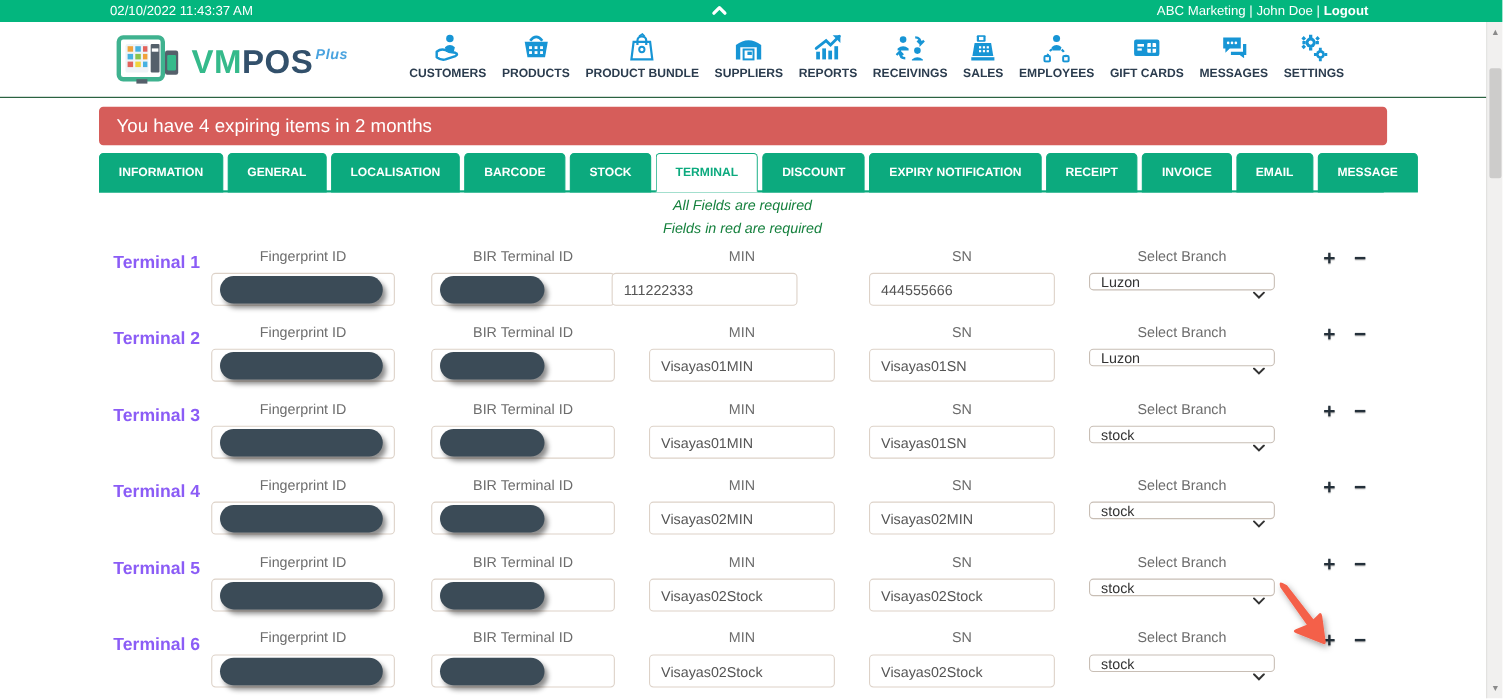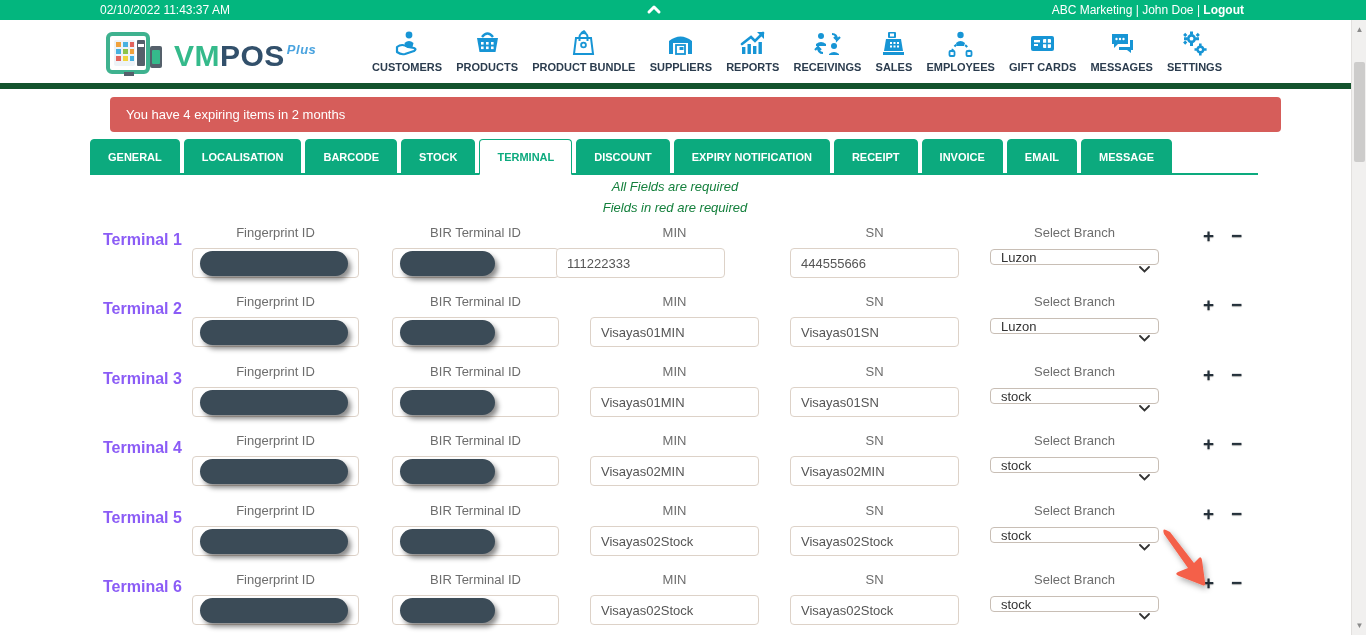--- a/index.html
+++ b/index.html
@@ -14,33 +14,33 @@
   .topbar .userbox b { font-weight:bold; }
 
   
   .scrollbar { position:absolute; right:0; top:20px; width:15px; height:615px; background:#f1f0ef; border-left:1px solid #e2e0de; }
   .scrollbar .arrow { position:absolute; left:0; width:15px; height:15px; color:#8a8a8a; font-size:8px; text-align:center; line-height:15px; }
   .scrollbar .arrow.up { top:2px; }
   .scrollbar .arrow.down { bottom:2px; }
   .scrollbar .thumb { position:absolute; left:2px; top:42px; width:11px; height:100px; background:#cdcccb; border-radius:2px; }
 
   
-  .header { position:absolute; left:0; top:20px; width:1351px; height:69px; background:#fff; border-bottom:6px solid #14532d; }
+  .header { position:absolute; left:0; top:20px; width:1351px; height:69px; background:#fff; border-bottom:1px solid #14532d; }
   .logo { position:absolute; left:104px; top:10px; display:flex; align-items:center; }
   .logo .logotext { font-size:30px; font-weight:bold; letter-spacing:0.5px; margin-left:8px; }
   .logo .vm { color:#35ba8b; }
   .logo .pos { color:#32506b; }
   .logo .plus { color:#4aa3df; font-size:13px; font-style:italic; font-weight:bold; position:relative; top:-12px; margin-left:2px; }
   .nav { position:absolute; left:372px; top:8px; width:850px; height:56px; display:flex; justify-content:space-between; }
   .navitem { display:flex; flex-direction:column; align-items:center; justify-content:flex-start; cursor:pointer; }
   .navitem .icn { height:30px; display:flex; align-items:center; }
   .navitem .lbl { font-size:11px; font-weight:bold; color:#2b3c4e; margin-top:3px; white-space:nowrap; }
 
   
-  .banner { position:absolute; left:90px; top:97px; width:1171px; height:35px; background:#d65d5a; border-radius:4px; color:#fff; font-size:13px; line-height:35px; padding-left:16px;margin-left:20px; }
+  .banner { position:absolute; left:90px; top:97px; width:1171px; height:35px; background:#d65d5a; border-radius:4px; color:#fff; font-size:17px; line-height:35px; padding-left:16px; }
 
   
   .tabs { position:absolute; left:90px; top:139px; height:36px; display:flex; gap:4px; }
   .tab { height:36px; background:#0caa7e; color:#fff; font-size:11px; font-weight:bold; padding:0 17px; display:flex; align-items:center; border-radius:4px 4px 0 0; cursor:pointer; white-space:nowrap; border:1px solid #0caa7e; }
   .tab.active { background:#fff; color:#0caa7e; border:1px solid #0caa7e; border-bottom:1px solid #fff; position:relative; z-index:2; }
   .tabline { position:absolute; left:90px; top:173px; width:1168px; height:2px; background:#0caa7e; z-index:1; }
 
   
   .note { position:absolute; left:90px; width:1170px; text-align:center; font-size:13px; font-style:italic; color:#15803d; }
   .note1 { top:179px; }
@@ -258,20 +258,21 @@
       </div>
     </div>
 </div>
 
 <div class="banner">
   <span>You have 4 expiring items in 2 months</span>
 </div>
 
 <div class="tabline"></div>
 <div class="tabs" id="tabs">
+    <div class="tab">INFORMATION</div>
     <div class="tab">GENERAL</div>
     <div class="tab">LOCALISATION</div>
     <div class="tab">BARCODE</div>
     <div class="tab">STOCK</div>
     <div class="tab active">TERMINAL</div>
     <div class="tab">DISCOUNT</div>
     <div class="tab">EXPIRY NOTIFICATION</div>
     <div class="tab">RECEIPT</div>
     <div class="tab">INVOICE</div>
     <div class="tab">EMAIL</div>

